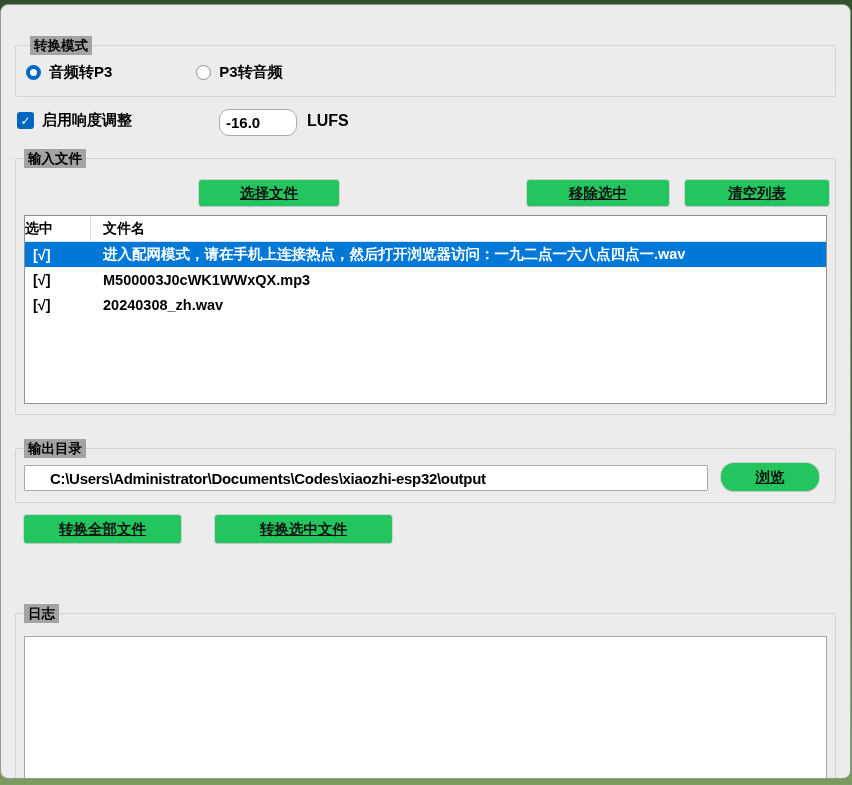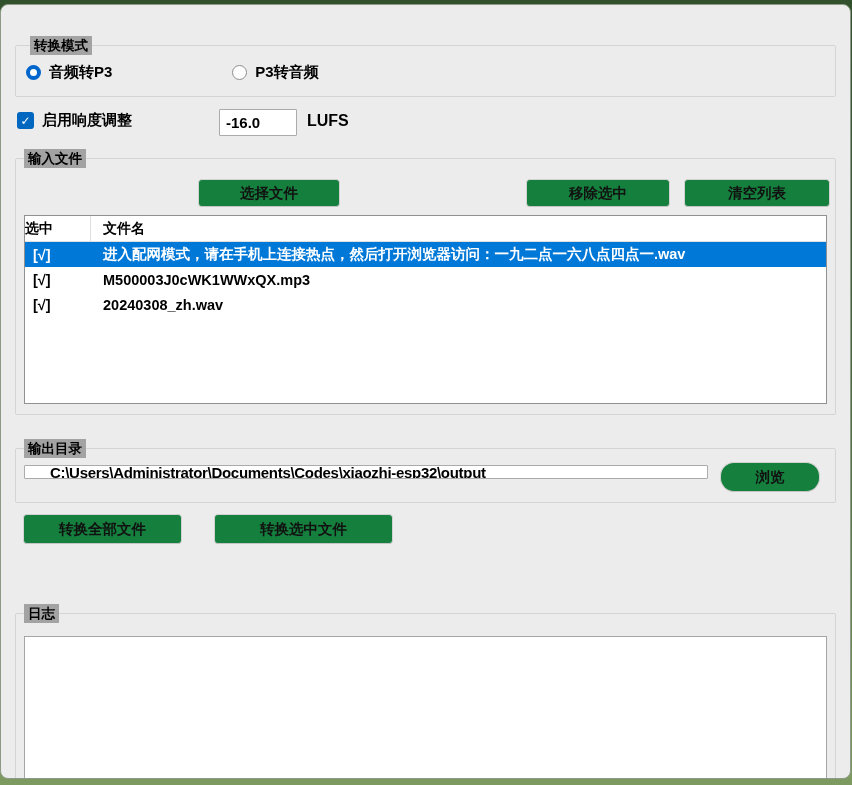--- a/index.html
+++ b/index.html
@@ -35,48 +35,48 @@
     border:1px solid #d4d4d4; border-radius:2px; background:#ececec;
   }
   .group-label {
     position:absolute; top:-10px; left:8px; padding:0 4px;
     background:#a3a3a3; font-size:13.5px; font-weight:700; color:#000;
     line-height:19px; white-space:nowrap;
   }
   
   .mode-group { top:40px; height:52px; }
   .mode-group .group-label { left:14px; }
-  .radio-row { position:absolute; left:10px; top:17px; display:flex; align-items:flex-start;gap:36px; }
+  .radio-row { position:absolute; left:10px; top:17px; display:flex; align-items:flex-start; }
   .radio-opt { display:flex; align-items:center; margin-right:84px; }
   .radio-dot { width:15px; height:15px; border-radius:50%; flex:none; }
   .radio-dot.sel { background:#fff; border:4.5px solid #0066cc; }
   .radio-dot.unsel { background:#fdfdfd; border:1px solid #8f8f8f; }
   .radio-lbl { margin-left:8px; font-size:15px; font-weight:700; color:#000; }
   
   .loud-row { position:absolute; left:0; right:0; top:103px; height:30px; }
   .checkbox-wrap { position:absolute; left:16px; top:3px; display:flex; align-items:center; }
   .checkbox {
     width:17px; height:17px; background:#0067c0; border-radius:3px; flex:none;
     color:#fff; font-size:12px; font-weight:700; display:flex; align-items:center; justify-content:center;
   }
   .checkbox-lbl { margin-left:8px; font-size:15px; font-weight:700; color:#000; }
   .entry {
     background:#fff; border:1px solid #ababab; border-radius:1px;
     font-family:"Liberation Sans","DejaVu Sans",sans-serif;
     font-size:15px; font-weight:700; color:#000; padding:0 6px; outline:none;
   }
-  .lufs-entry { position:absolute; left:218px; top:1px; width:78px; height:27px; }
+  .lufs-entry { position:absolute; left:218px; top:1px; width:78px; height:27px;border-radius:10px; }
   .lufs-lbl { position:absolute; left:306px; top:4px; font-size:16px; font-weight:700; color:#000; }
   
   .input-group { top:153px; height:257px; }
   .btn {
-    position:absolute; background:#15803d; border:1px solid #d2d2d2; border-bottom-color:#c4c4c4;
+    position:absolute; background:#22c55e; border:1px solid #d2d2d2; border-bottom-color:#c4c4c4;
     border-radius:4px; font-family:"Liberation Sans","DejaVu Sans",sans-serif;
     font-size:14.5px; font-weight:700; color:#111;
-    display:flex; align-items:center; justify-content:center; cursor:default;
+    display:flex; align-items:center; justify-content:center; cursor:default;text-decoration:underline;
   }
   .btn-select { left:182px; top:20px; width:142px; height:28px; }
   .btn-remove { left:510px; top:20px; width:144px; height:28px; }
   .btn-clear  { left:668px; top:20px; width:146px; height:28px; }
   .file-table {
     position:absolute; left:8px; right:8px; top:56px; bottom:10px;
     background:#fff; border:1px solid #919191; overflow:hidden;
   }
   .thead { display:flex; height:26px; align-items:center; border-bottom:1px solid #e0e0e0; background:#fff; }
   .thead .hc1 {
@@ -84,21 +84,21 @@
     display:flex; align-items:center; border-right:1px solid #e0e0e0;
     font-size:14px; font-weight:700; color:#000;
   }
   .thead .hc2 { padding-left:12px; font-size:14px; font-weight:700; color:#000; }
   .trow { display:flex; height:25px; align-items:center; font-size:14.5px; font-weight:700; color:#000; background:#fff; }
   .trow.selected { background:#0078d7; color:#fff; }
   .tc1 { width:66px; flex:none; padding-left:8px; }
   .tc2 { flex:1; padding-left:12px; white-space:nowrap; overflow:hidden; }
   
   .output-group { top:443px; height:55px; }
-  .path-entry { position:absolute; left:8px; top:16px; width:684px; height:14px; font-size:15px; letter-spacing:-0.3px;padding-left:25px; }
+  .path-entry { position:absolute; left:8px; top:16px; width:684px; height:26px; font-size:15px; letter-spacing:-0.3px;padding-left:25px; }
   .btn-browse { left:704px; top:13px; width:100px; height:30px;border-radius:14px; }
   
   .btn-conv-all { left:22px; top:509px; width:159px; height:30px;text-align:right; }
   .btn-conv-sel { left:213px; top:509px; width:179px; height:30px; }
   
   .log-group { top:572px; height:256px;margin-top:36px; }
   .log-box {
     position:absolute; left:8px; right:8px; top:22px; bottom:4px;
     background:#fff; border:1px solid #a5a5a5;
     font-size:13px; color:#000; padding:4px; overflow:auto;

